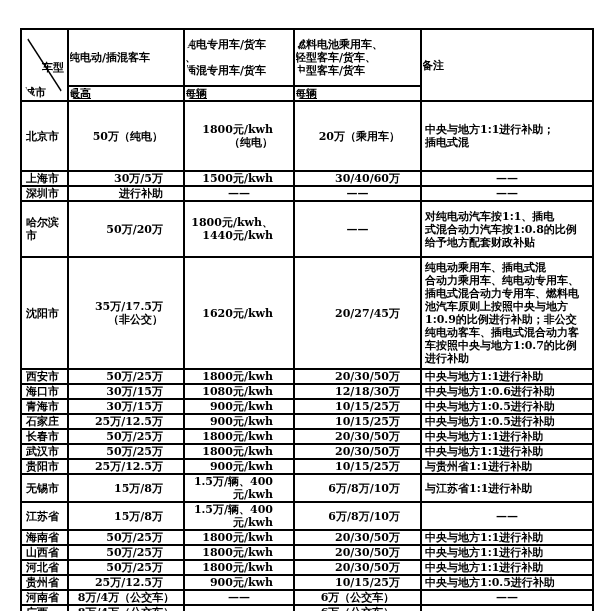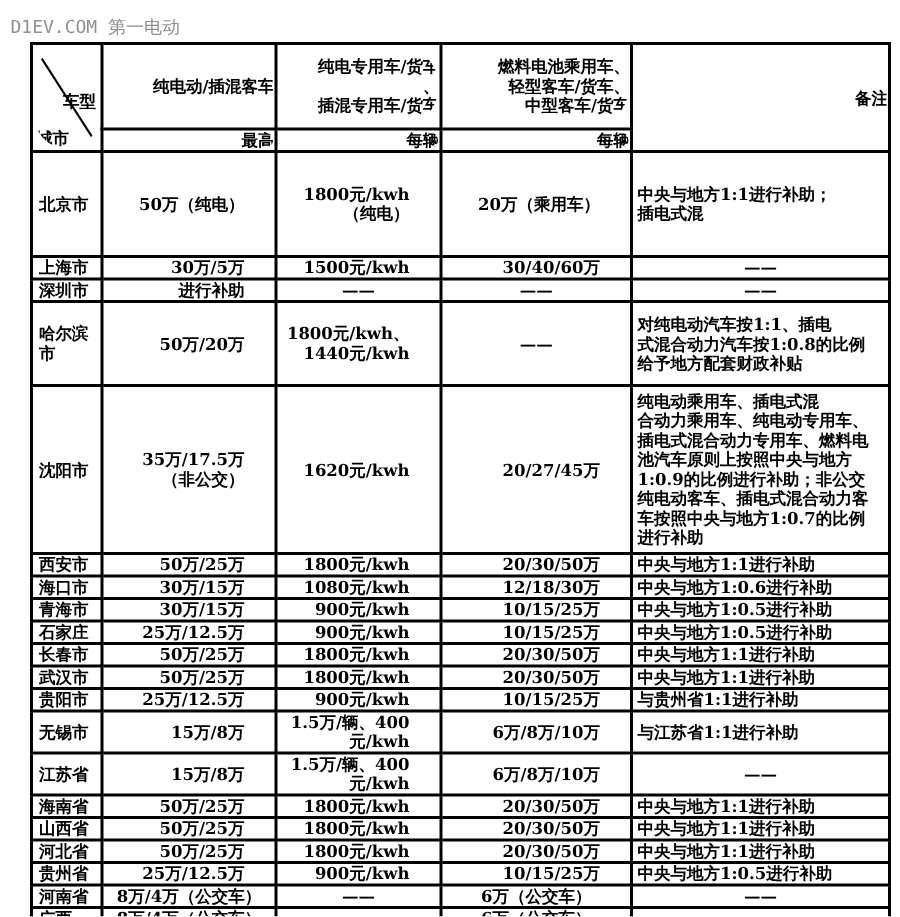--- a/index.html
+++ b/index.html
@@ -40,23 +40,23 @@
   table.grid th, table.grid td{
     border:2px solid #000;
     font-size:11px;
     font-weight:bold;
     line-height:13px;
     padding:0;
     overflow:hidden;
     vertical-align:middle;
     white-space:pre-line;
   }
-  thead th{ text-align:right;border-radius:27px; }
+  thead th{ text-align:left;border-radius:27px; }
   thead tr.h1 th{ height:55px; }
-  thead tr.h2 th{ height:13px; }
+  thead tr.h2 th{ height:13px;text-decoration:underline; }
   th.corner{ position:relative; }
   th.corner svg{ position:absolute; left:0; top:0; width:100%; height:100%; }
   th.corner .corner-top{ position:absolute; right:3px; top:31px; }
   th.corner .corner-bottom{ position:absolute; left:2px; bottom:1px; }
   tbody th.city{
     text-align:left;
     padding-left:4px;
   }
   tbody td.v{
     text-align:right;
@@ -73,21 +73,20 @@
   tbody tr:nth-child(4){ height:56px;margin-top:20px; }
   tbody tr:nth-child(5){ height:112px; }
   
   tbody tr:nth-child(n+19) td:nth-child(2),
   tbody tr:nth-child(n+19) td:nth-child(4){ text-align:center; padding:0; }
 </style>
 </head>
 <body>
 
 <div class="page">
-  <div class="watermark">D1EV.COM 第一电动</div>
 
   <table class="grid">
     <colgroup>
       <col style="width:47px">
       <col style="width:116px">
       <col style="width:110px">
       <col style="width:127px">
       <col style="width:172px">
     </colgroup>
     <thead>

